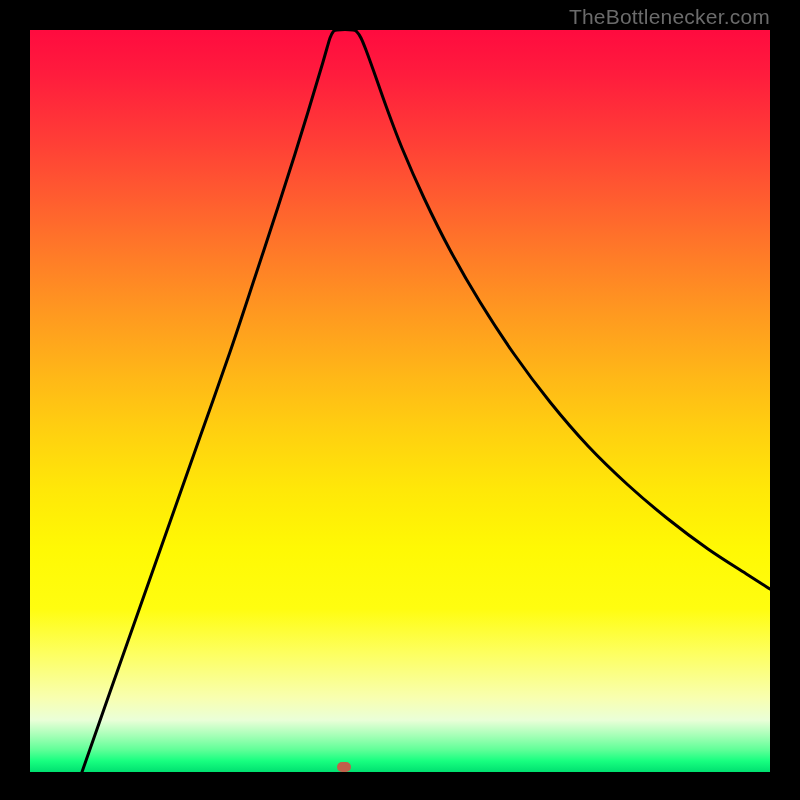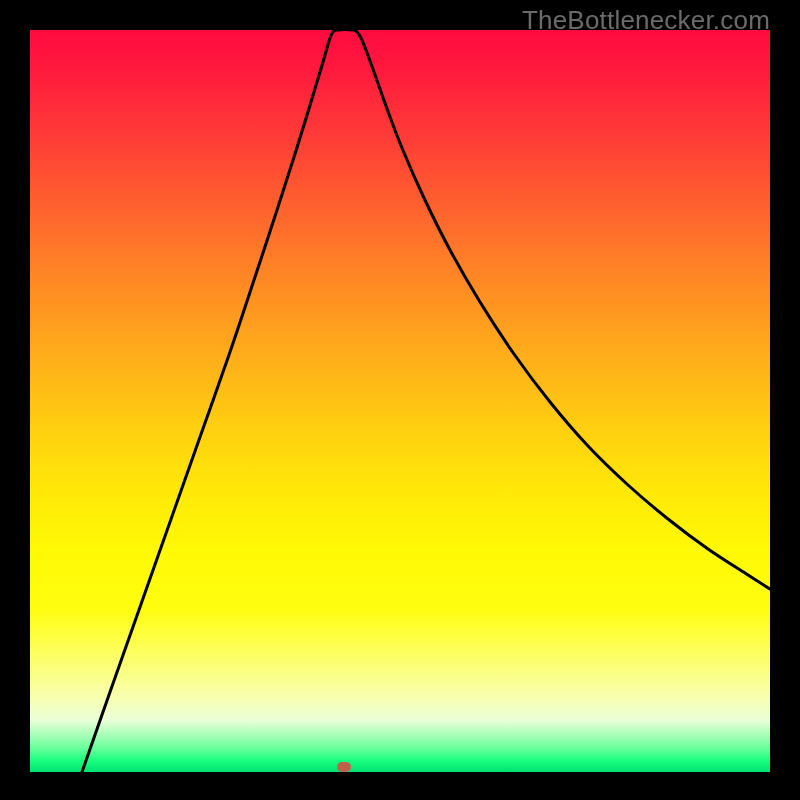--- a/index.html
+++ b/index.html
@@ -50,21 +50,21 @@
     height: 10px;
     background: #c0604a;
     border-radius: 5px;
     transform: translate(-50%, -50%);
   }
   .brand {
     position: absolute;
     top: 5px;
     right: 30px;
     font-family: Arial, Helvetica, sans-serif;
-    font-size: 26px;
+    font-size: 21px;
     color: #6b6b6b;
     letter-spacing: 0.2px;
     margin-left: 43px;
   }
 </style>
 </head>
 <body>
 
 <div class="outer">
   <div class="brand">TheBottlenecker.com</div>

